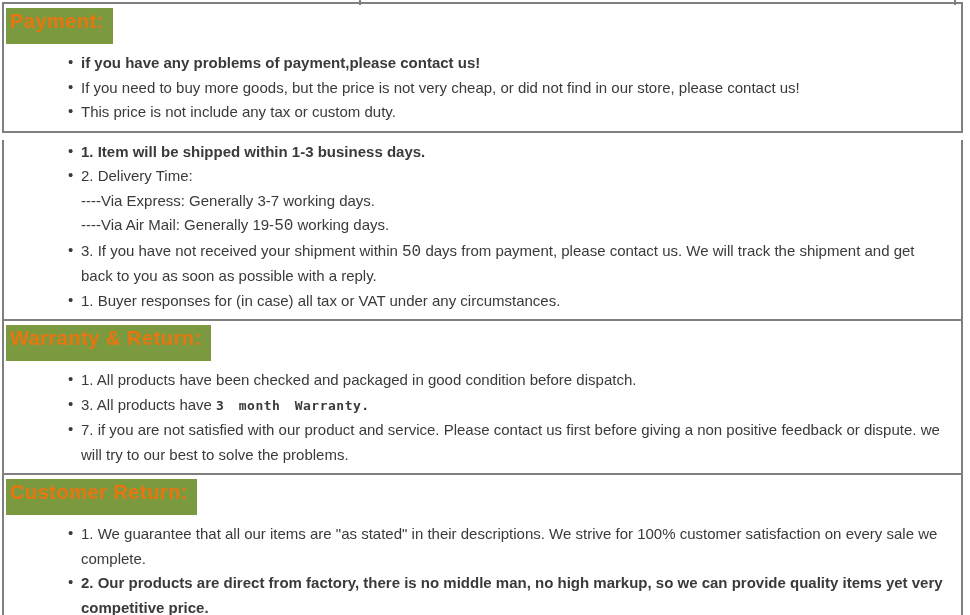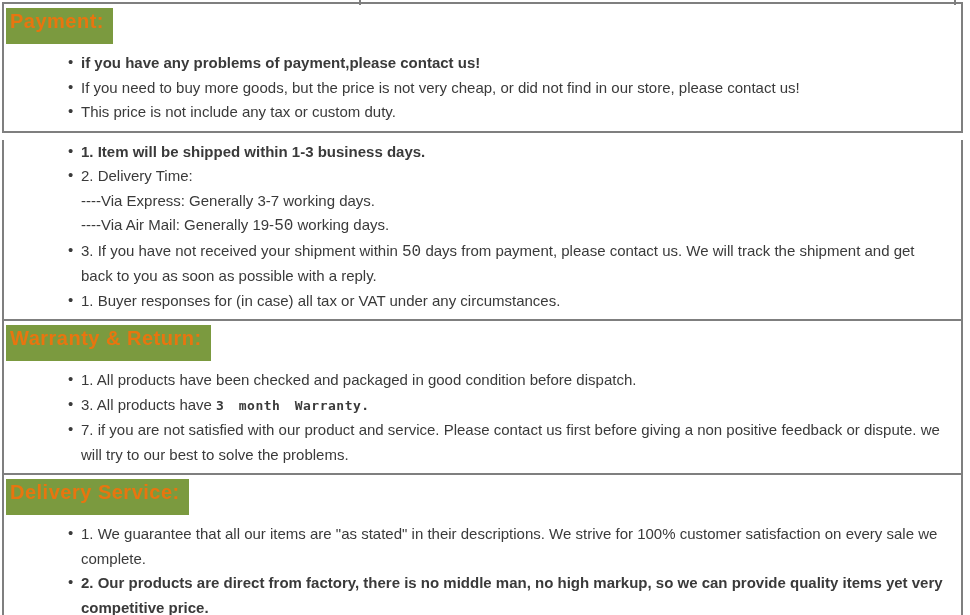--- a/index.html
+++ b/index.html
@@ -95,18 +95,18 @@
           <li class="item no-bullet"><span class="seg-n">----Via Express: Generally 3-7 working days.</span></li>
           <li class="item no-bullet"><span class="seg-n">----Via Air Mail: Generally 19-</span><span class="seg-serif">50</span><span class="seg-n"> working days.</span></li>
           <li class="item"><span class="bullet">•</span><span class="seg-n">3. If you have not received your shipment within </span><span class="seg-serif">50</span><span class="seg-n"> days from payment, please contact us. We will track the shipment and get back to you as soon as possible with a reply.</span></li>
           <li class="item"><span class="bullet">•</span><span class="seg-n">1. Buyer responses for (in case) all tax or VAT under any circumstances.</span></li>
         </ul></section>
       <section class="section"><div class="section-header">Warranty &amp; Return:</div><ul class="item-list">
           <li class="item"><span class="bullet">•</span><span class="seg-n">1. All products have been checked and packaged in good condition before dispatch.</span></li>
           <li class="item"><span class="bullet">•</span><span class="seg-n">3. All products have </span><span class="seg-mono">3 month Warranty.</span></li>
           <li class="item"><span class="bullet">•</span><span class="seg-n">7. if you are not satisfied with our product and service. Please contact us first before giving a non positive feedback or dispute. we will try to our best to solve the problems.</span></li>
         </ul></section>
-      <section class="section"><div class="section-header">Delivery Service:</div><ul class="item-list">
+      <section class="section"><div class="section-header">Customer Return:</div><ul class="item-list">
           <li class="item"><span class="bullet">•</span><span class="seg-n">1. We guarantee that all our items are "as stated" in their descriptions. We strive for 100% customer satisfaction on every sale we complete.</span></li>
           <li class="item"><span class="bullet">•</span><span class="seg-b">2. Our products are direct from factory, there is no middle man, no high markup, so we can provide quality items yet very competitive price.</span></li>
         </ul></section>
     </div>
 </div>
 
 </body></html>

